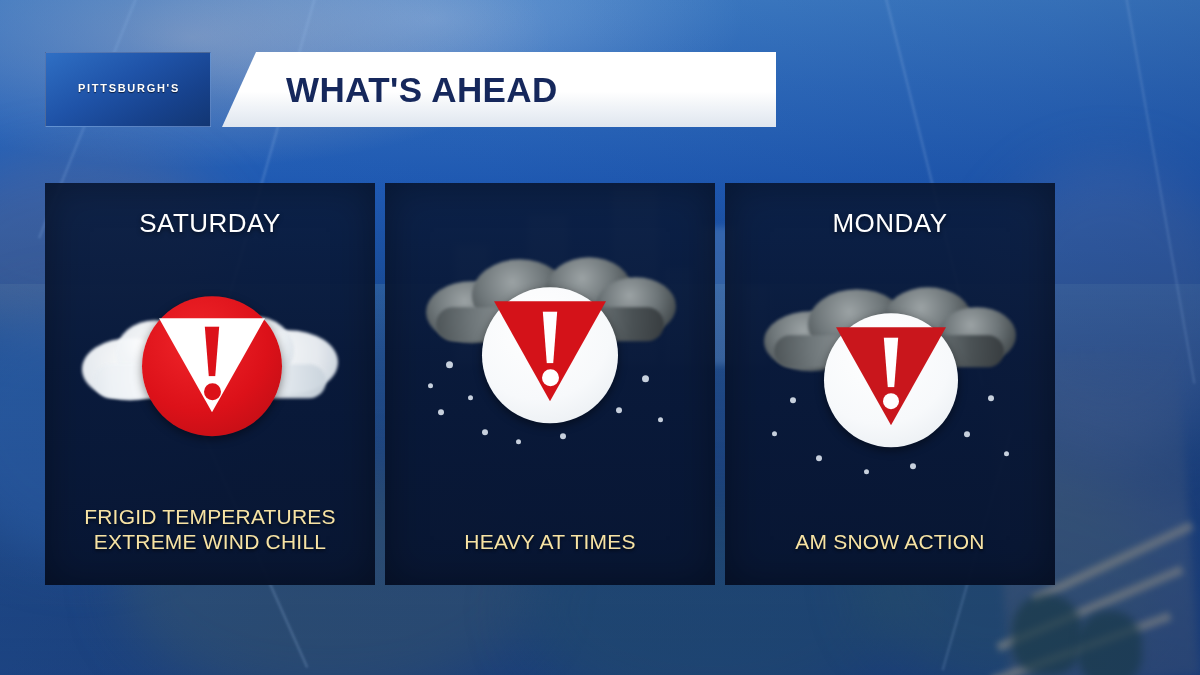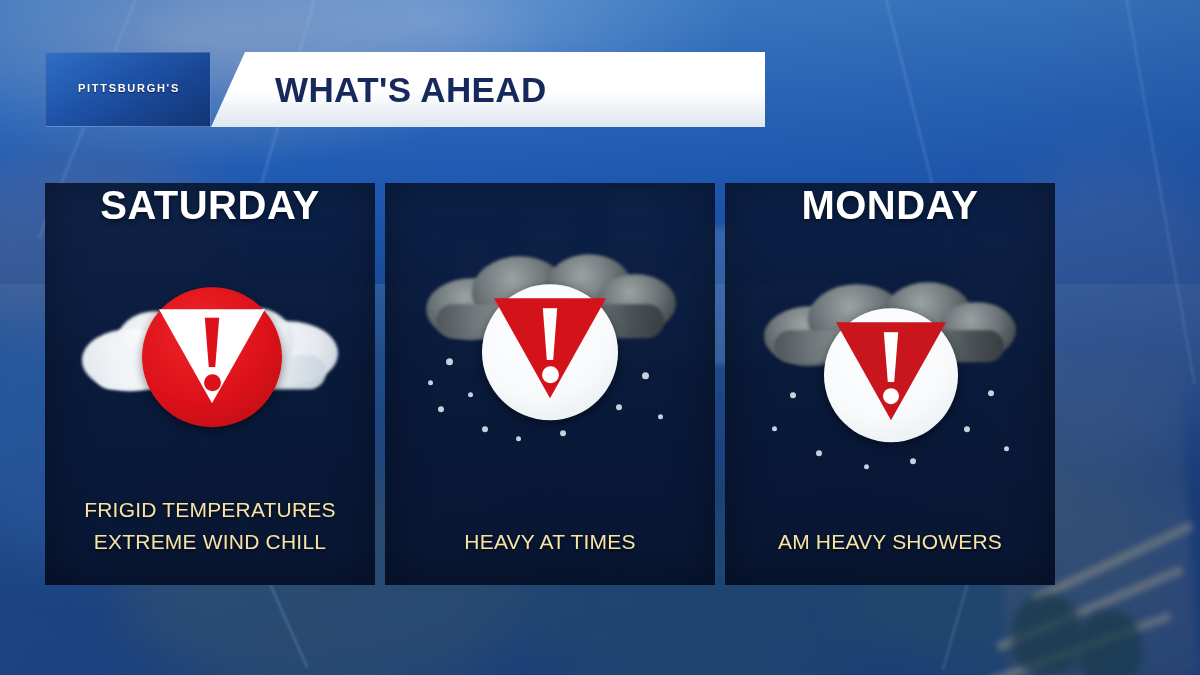--- a/index.html
+++ b/index.html
@@ -44,21 +44,21 @@
   .road{position:absolute;right:0;bottom:0;width:190px;height:330px;
         background:linear-gradient(200deg, rgba(60,80,110,.0) 0%, rgba(90,105,125,.55) 45%, rgba(70,85,105,.6) 100%);
         filter:blur(5px);transform:rotate(-4deg);transform-origin:bottom right;}
   .road-line{position:absolute;right:10px;bottom:62px;width:200px;height:9px;
         background:rgba(205,185,140,.55);filter:blur(3px);transform:rotate(-23deg);}
   .road-line2{right:0px;bottom:108px;width:175px;transform:rotate(-25deg);}
   .road-line3{right:24px;bottom:22px;width:190px;transform:rotate(-20deg);}
   .tree{position:absolute;border-radius:45% 45% 40% 40%;background:rgba(30,60,52,.75);filter:blur(4px);}
 
   
-  .header{position:absolute;left:45px;top:52px;height:57px;display:flex;align-items:stretch;z-index:6;}
+  .header{position:absolute;left:45px;top:52px;height:57px;display:flex;align-items:stretch;z-index:6;gap:11px;}
 
   .logo-badge{
     position:relative;width:166px;height:75px;overflow:hidden;
     background:linear-gradient(150deg,#2f6fc4 0%,#1f53a8 42%,#17428d 72%,#123673 100%);
     border:1px solid rgba(255,255,255,.25);
     display:flex;flex-direction:column;justify-content:center;
     padding:4px 6px 5px 8px;
   }
   .logo-top{
     color:#ffffff;font-size:11px;font-weight:bold;letter-spacing:1.7px;
@@ -103,30 +103,30 @@
 
   
   .panels{position:absolute;left:45px;top:183px;width:1010px;height:402px;display:flex;gap:10px;z-index:5;}
   .panel{
     position:relative;flex:1;overflow:hidden;
     background:linear-gradient(180deg, rgba(10,28,62,.90) 0%, rgba(8,23,54,.94) 45%, rgba(7,20,48,.96) 100%);
     box-shadow:inset 0 0 40px rgba(0,0,0,.35);
     display:flex;flex-direction:column;align-items:center;
   }
   .day-title{
-    color:#ffffff;font-size:40px;font-weight:bold;letter-spacing:.5px;
+    margin-top:25px;color:#ffffff;font-size:26px;font-weight:normal;letter-spacing:.5px;
     text-shadow:0 2px 4px rgba(0,0,0,.5);
   }
   .icon-area{position:relative;flex:1;width:100%;}
   .caption{
     width:100%;text-align:center;padding:0 10px 30px;
     color:#f7e3a4;font-size:21px;font-weight:normal;line-height:1.22;letter-spacing:.2px;
     text-shadow:0 2px 3px rgba(0,0,0,.55);
   }
-  .caption .l2{display:block;margin-top:7px;}
+  .caption .l2{display:block;}
 
   
   .wx{position:absolute;left:50%;top:50%;transform:translate(-50%,-52%);width:260px;height:190px;}
 
   .cloud{position:absolute;border-radius:50%;}
   .cloud-light{background:radial-gradient(circle at 40% 35%, #ffffff 0%, #eef2f6 55%, #c9d3dc 100%);
                filter:blur(1.5px);opacity:.96;}
   .cloud-dark{background:radial-gradient(circle at 42% 32%, #9ba2a4 0%, #6e7679 45%, #4a5154 75%, #373c3f 100%);
               filter:blur(1.5px);}
 
@@ -295,18 +295,18 @@
             <div class="tri tri-solid" style="--tw:55px;--th:98px;--tc:#c9161c;top:14px;"></div>
             <div class="bang" style="--bw:20px;--bh:50px;--bc:#ffffff;--dw:16px;--dg:6px;top:24px;">
               <span class="bang-stem"></span>
               <span class="bang-dot"></span>
             </div>
           </div>
         </div>
       </div>
 
       <div class="caption">
-        <span>AM HEAVY SHOWERS</span>
+        <span>AM SNOW ACTION</span>
       </div>
     </div>
 
   </div>
 </div>
 
 </body></html>

